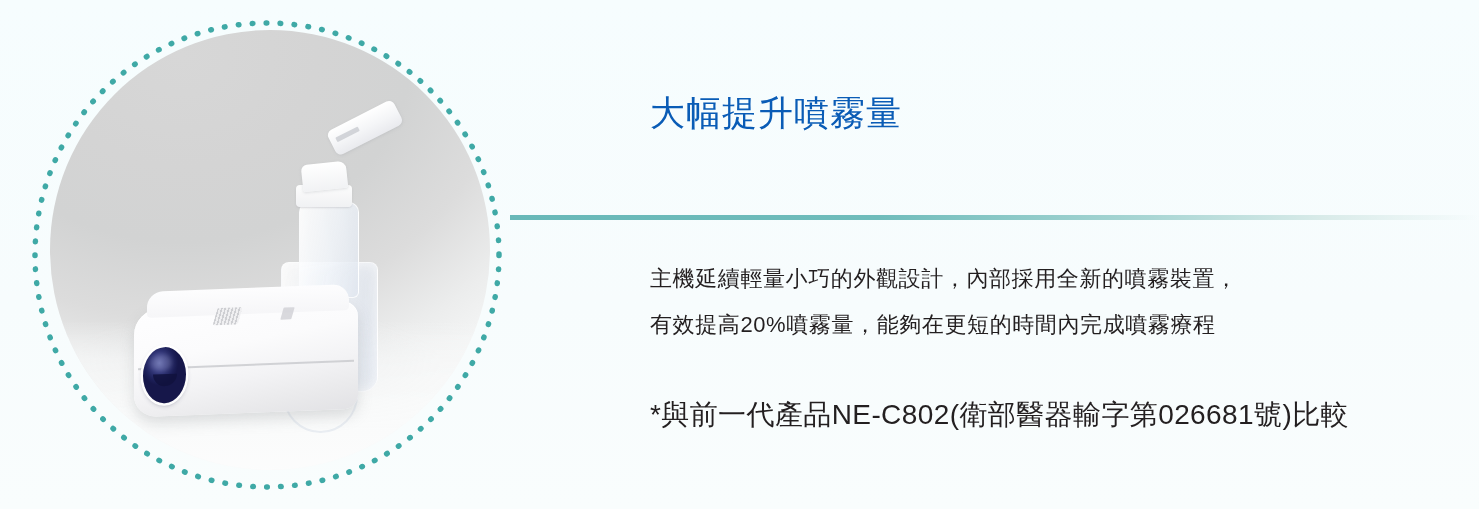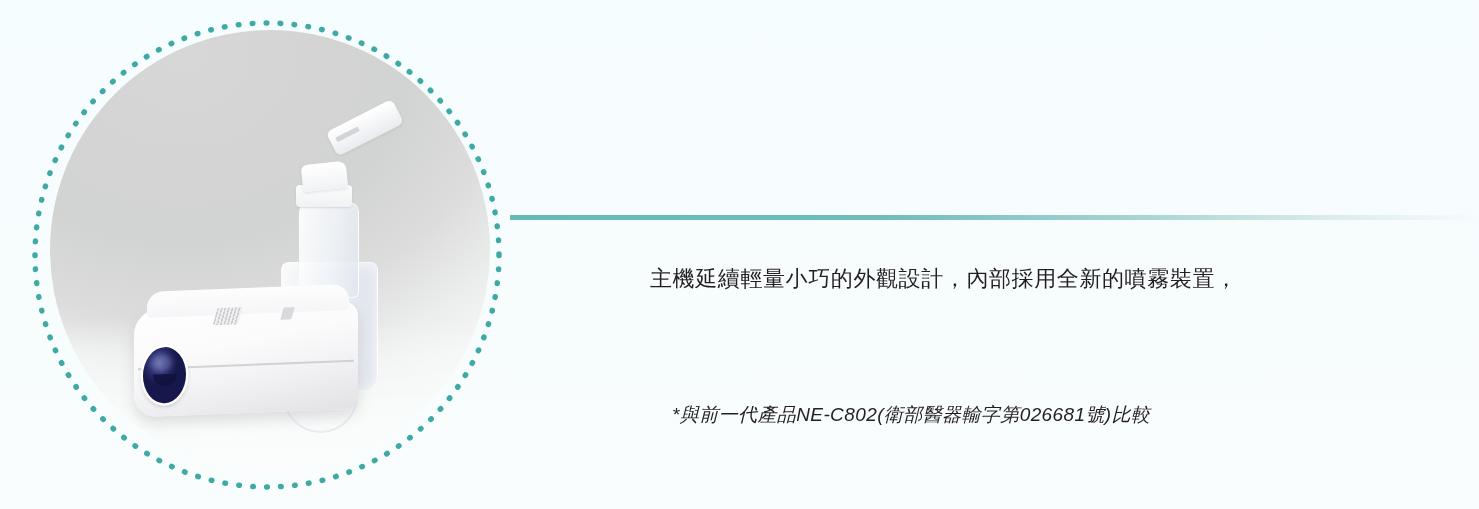--- a/index.html
+++ b/index.html
@@ -297,28 +297,27 @@
     top: 256px;
     color: #231f20;
     font-size: 22px;
     line-height: 46px;
     letter-spacing: 0.6px;
     white-space: nowrap;
   }
 
   .footnote {
     position: absolute;
-    left: 672px;
+    left: 650px;
     top: 400px;
     color: #231f20;
-    font-size: 19px;
+    font-size: 28px;
     line-height: 30px;
     letter-spacing: 0.4px;
     white-space: nowrap;
-    font-style: italic;
   }
 </style>
 </head>
 <body>
 
 <div class="stage">
 
   <div class="photo-wrap">
 
     <svg class="dotted-ring" viewBox="0 0 490 490">
@@ -349,23 +348,25 @@
           <div class="latch"></div>
           <div class="seam"></div>
           <div class="knob-outer"></div>
         </div>
 
       </div>
     </div>
   </div>
 
   <div class="headline">
+    <div>大幅提升噴霧量</div>
   </div>
 
   <div class="rule"></div>
 
   <div class="body-copy">
     <div>主機延續輕量小巧的外觀設計，內部採用全新的噴霧裝置，</div>
+    <div>有效提高20%噴霧量，能夠在更短的時間內完成噴霧療程</div>
   </div>
 
   <div class="footnote">*與前一代產品NE-C802(衛部醫器輸字第026681號)比較</div>
 
 </div>
 
 </body></html>

